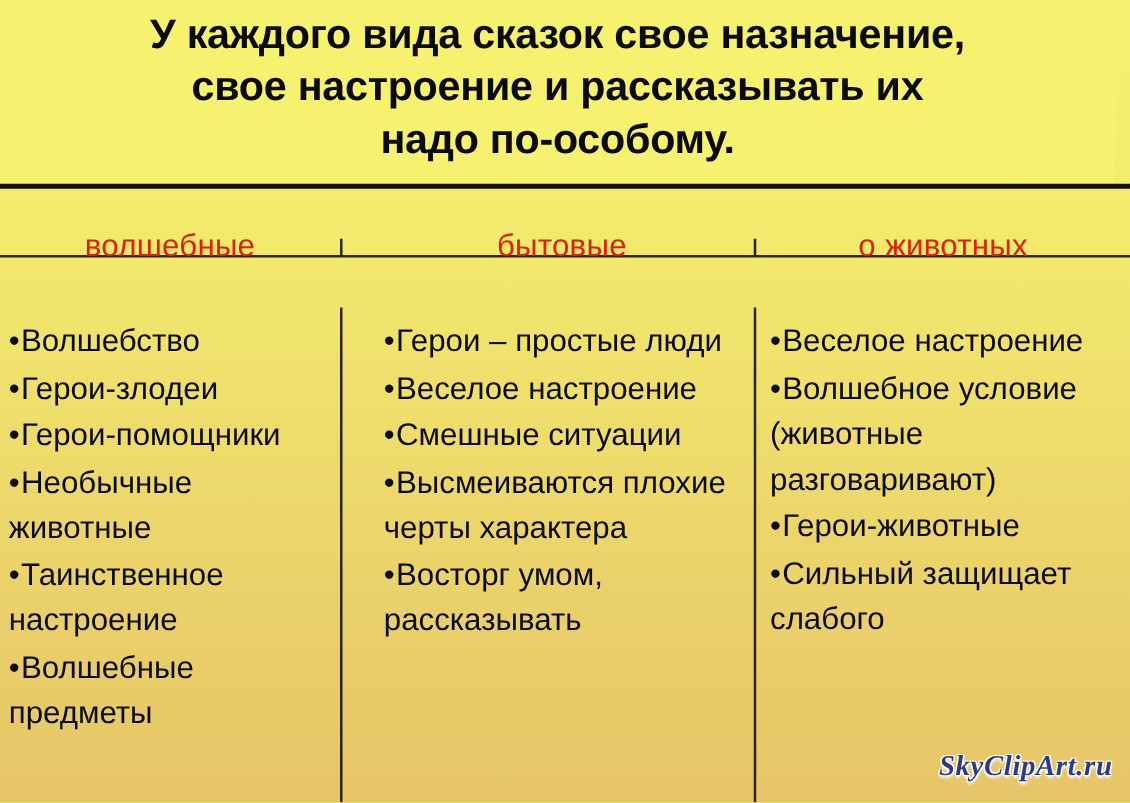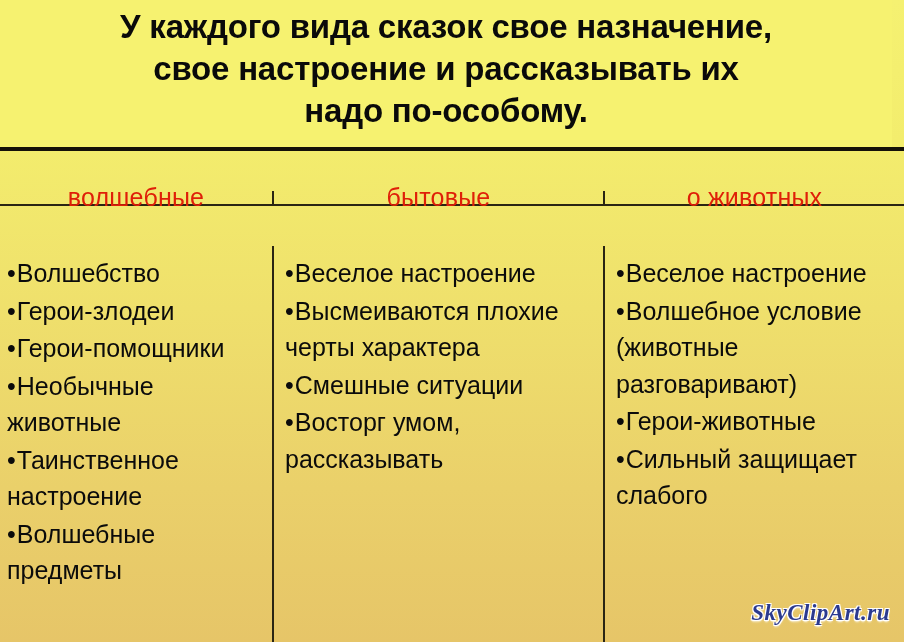--- a/index.html
+++ b/index.html
@@ -82,21 +82,21 @@
     flex: 1 1 auto;
     min-height: 0;
   }
 
   .col {
     box-sizing: border-box;
     position: relative;
     margin-top: 40px;
   }
   .col-1 { width: 272px; flex: 0 0 272px; }
-  .col-2 { width: 333px; flex: 0 0 333px; border-left: 2px solid #2a2513; border-right: 2px solid #2a2513; }
+  .col-2 { width: 333px; flex: 0 0 333px; border-left: 2px solid #2a2513; border-right: 2px solid #2a2513; padding-left: 22px; }
   .col-3 { flex: 1 1 auto; }
 
   .hcell {
     display: flex;
     align-items: center;
     justify-content: center;
     height: 100%;
   }
   .hcell span {
     font-family: "Liberation Sans", sans-serif;
@@ -204,23 +204,24 @@
             <li>Необычные животные</li>
             <li>Таинственное настроение</li>
             <li>Волшебные предметы</li>
           </ul>
         </div>
       </div>
 
       <div class="col col-2">
         <div class="bcell">
           <ul class="items">
+            <li>Герои – простые люди</li>
             <li>Веселое настроение</li>
+            <li>Смешные ситуации</li>
             <li>Высмеиваются плохие черты характера</li>
-            <li>Смешные ситуации</li>
             <li>Восторг умом, рассказывать</li>
           </ul>
         </div>
       </div>
 
       <div class="col col-3">
         <div class="bcell">
           <ul class="items">
             <li>Веселое настроение</li>
             <li>Волшебное условие (животные разговаривают)</li>

